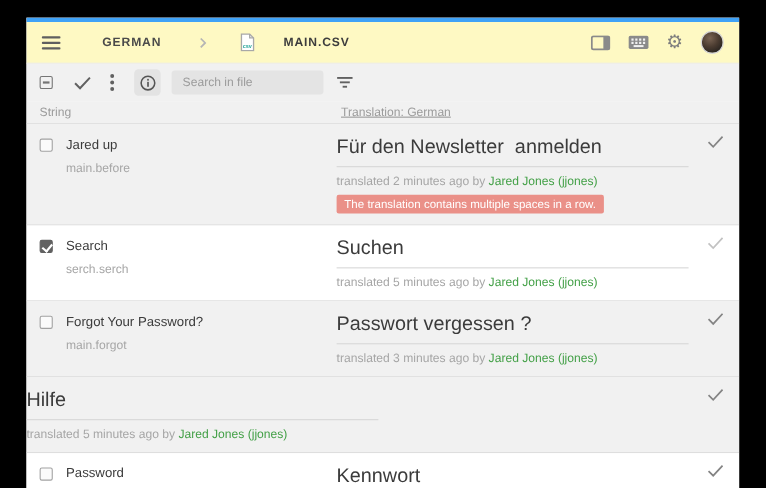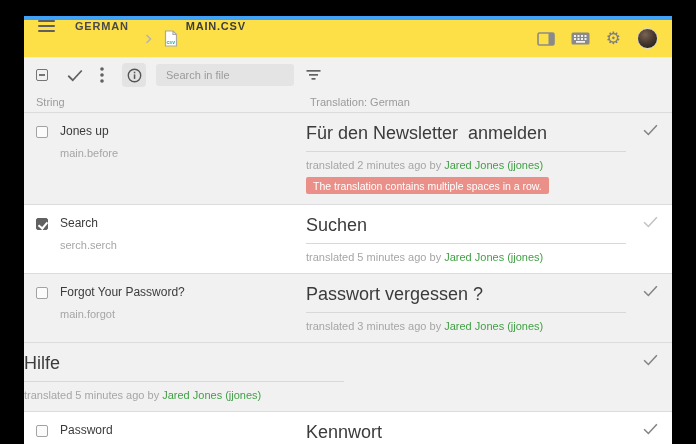--- a/index.html
+++ b/index.html
@@ -3,22 +3,22 @@
 <meta charset="utf-8">
 <style>
   * { margin:0; padding:0; box-sizing:border-box; }
   html,body { width:696px; height:444px; background:#000; overflow:hidden;
               font-family:"Liberation Sans","DejaVu Sans",sans-serif; }
   .window { position:absolute; left:24px; top:16px; width:648px; height:428px;
             background:#fff; overflow:hidden; }
   .accent-bar { height:4px; background:#3fa2f7; }
 
   
-  .topbar { height:38px; background:#fde047; display:flex; 
-            padding:0 14px; border-bottom:1px solid #ececec; }
+  .topbar { height:38px; background:#fef9c3; display:flex; align-items:center;
+            padding:0 14px; border-bottom:1px solid #ececec;gap:18px; }
   .hamburger { width:17px; display:flex; flex-direction:column; gap:3px; cursor:pointer; }
   .hamburger i { display:block; height:2px; background:#5f5f5f; border-radius:1px; }
   .crumb-project { margin-left:20px; font-size:11px; font-weight:bold; letter-spacing:0.8px;
                    color:#4a4a4a; }
   .crumb-chevron { margin:0 12px 0 16px; display:flex; align-items:center; }
   .csv-icon { margin-right:8px; display:flex; align-items:center; }
   .crumb-file { font-size:11px; font-weight:bold; letter-spacing:0.8px; color:#3d3d3d; }
   .topbar-right { margin-left:auto; display:flex; align-items:center; gap:16px; }
   .tb-icon { display:flex; align-items:center; justify-content:center; cursor:pointer; }
   .gear { font-size:17px; color:#7d7d7d; line-height:1; }
@@ -37,21 +37,21 @@
                display:flex; align-items:center; justify-content:center; margin-right:10px; cursor:pointer; }
   .search-box { width:138px; height:22px; background:#e4e4e4; border:none; border-radius:3px;
                 font-size:11px; color:#555; padding:0 10px; outline:none; margin-right:12px;
                 font-family:inherit; }
   .search-box::placeholder { color:#9b9b9b; }
 
   
   .thead { height:21px; background:#f1f1f1; border-bottom:1px solid #dcdcdc;
            display:flex; align-items:center; font-size:11px; color:#9b9b9b; }
   .th-left { width:286px; padding-left:12px; }
-  .th-right { flex:1; }
+  .th-right { flex:1;text-decoration:underline; }
 
   
   .row { position:relative; display:flex; border-bottom:1px solid #dcdcdc; background:#fff; }
   .row.alt { background:#f1f1f1; }
   .cell-left { width:286px; padding:11px 0 10px 12px; display:flex; align-items:flex-start; }
   .checkbox { width:12px; height:12px; border:1.5px solid #a2a2a2; border-radius:2px;
               background:#fbfbfb; margin-top:2px; flex:none; cursor:pointer; }
   .checkbox.checked { background:#616161; border-color:#616161; position:relative; }
   .checkbox.checked:after { content:""; position:absolute; left:2.5px; top:0.5px; width:4px; height:7px;
               border:solid #fff; border-width:0 2px 2px 0; transform:rotate(40deg); }
@@ -161,21 +161,21 @@
 
   <div class="thead">
     <div class="th-left">String</div>
     <div class="th-right">Translation: German</div>
   </div>
 
   <div class="row alt">
     <div class="cell-left">
       <span class="checkbox"></span>
       <div class="lbl-wrap">
-        <div class="row-label">Jones up</div>
+        <div class="row-label">Jared up</div>
         <div class="row-key">main.before</div>
       </div>
     </div>
     <div class="cell-right">
       <div class="trans">Für den Newsletter  anmelden</div>
       <div class="underline"></div>
       <div class="meta"><span>translated 2 minutes ago by </span><span class="green">Jared Jones (jjones)</span></div>
       <div class="badge">The translation contains multiple spaces in a row.</div>
     </div>
     <span class="cell-check">

